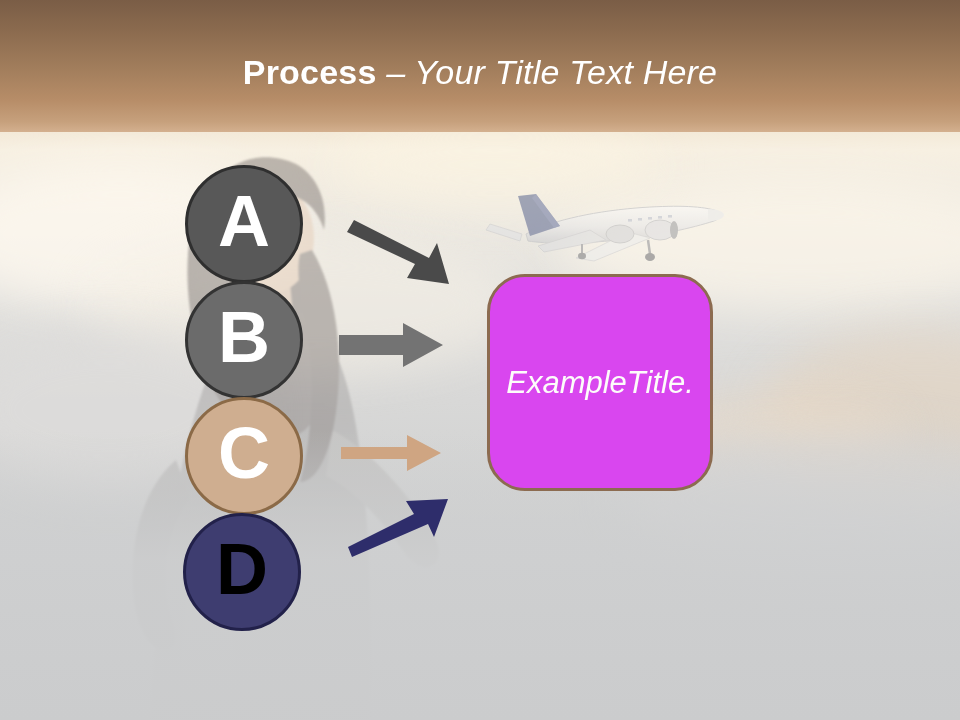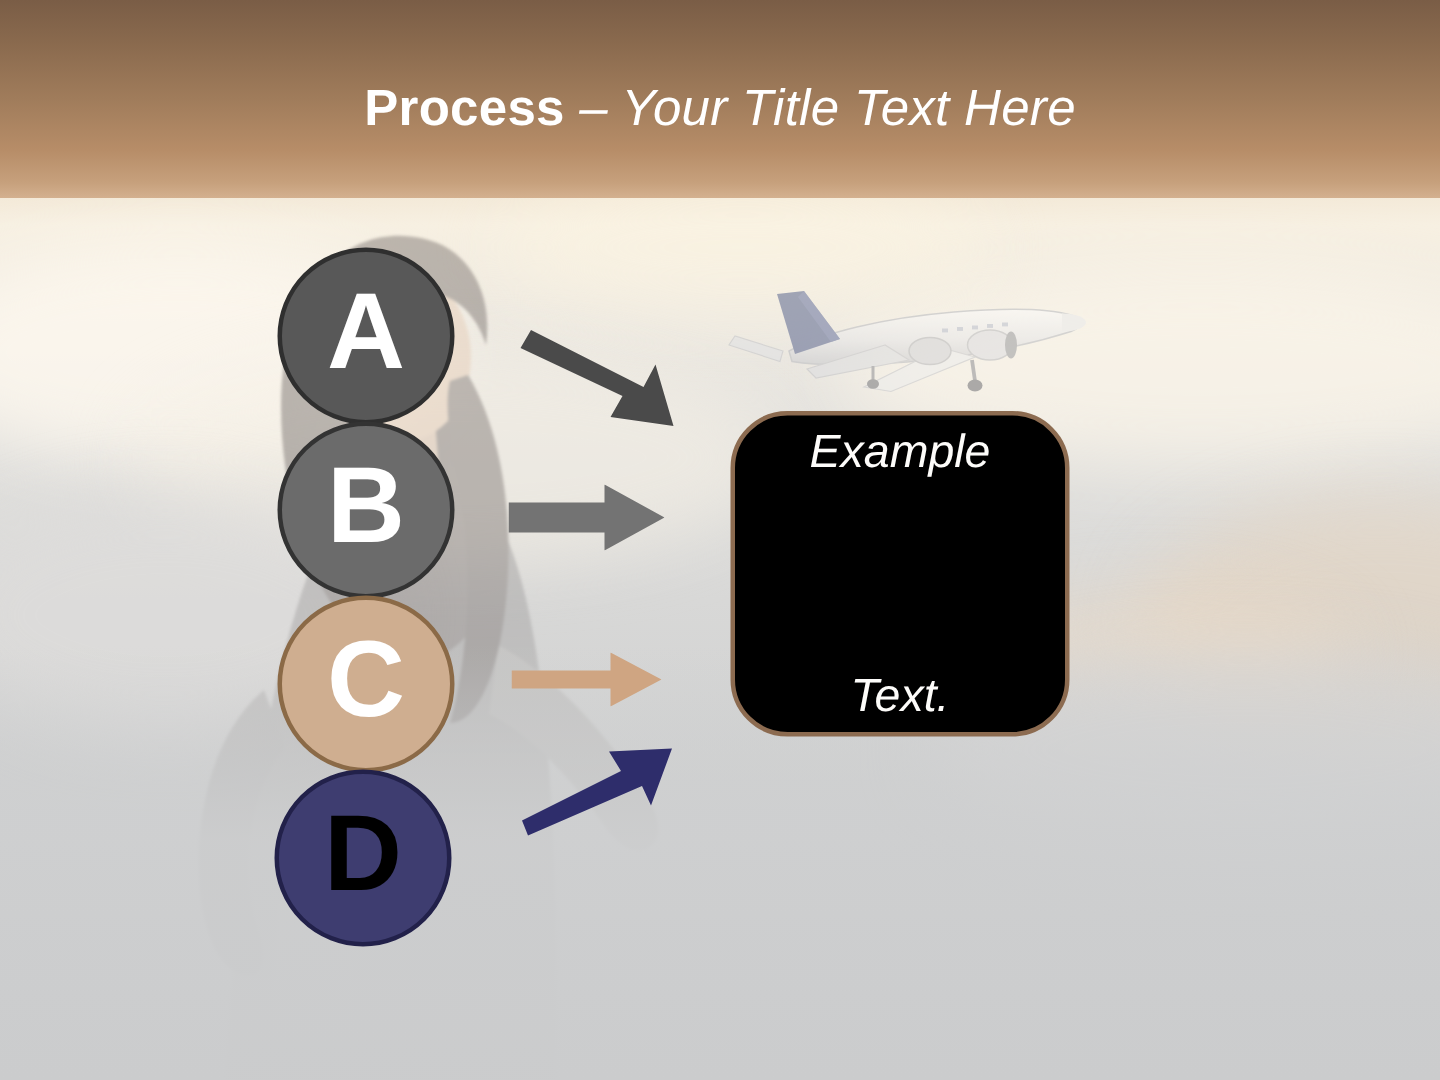--- a/index.html
+++ b/index.html
@@ -121,27 +121,27 @@
 
   
   .arrow { position: absolute; }
 
   
   .result-box {
     position: absolute;
     left: 487px; top: 274px;
     width: 226px; height: 217px;
     box-sizing: border-box;
-    background: #000000;
+    background: #d946ef;
     border: 3px solid #8c6b50;
     border-radius: 38px;
     display: flex;
-    flex-direction: column;
+    flex-direction: row;
     align-items: center;
-    justify-content: space-between;
+    justify-content: center;
   }
   .result-box .line {
     color: #fdfcfa;
     font-style: italic;
     font-size: 31px;
     line-height: 48px;
     text-align: center;
     white-space: nowrap;
   }
 </style>
@@ -268,16 +268,16 @@
   <svg class="arrow" style="left:341px; top:435px; width:100px; height:36px;" viewBox="0 0 100 36">
     <path d="M0 12 L66 12 L66 0 L100 18 L66 36 L66 24 L0 24 Z" fill="#cfa582"></path>
   </svg>
 
   <svg class="arrow" style="left:348px; top:497px; width:104px; height:62px;" viewBox="0 0 104 62">
     <path d="M0 50 L4 60 L80 27 L86 40 L100 2 L58 4 L66 17 Z" fill="#2e2d6b"></path>
   </svg>
 
   <div class="result-box">
     <div class="line">Example</div>
-    <div class="line">Text.</div>
+    <div class="line">Title.</div>
   </div>
 
 </div>
 
 </body></html>

